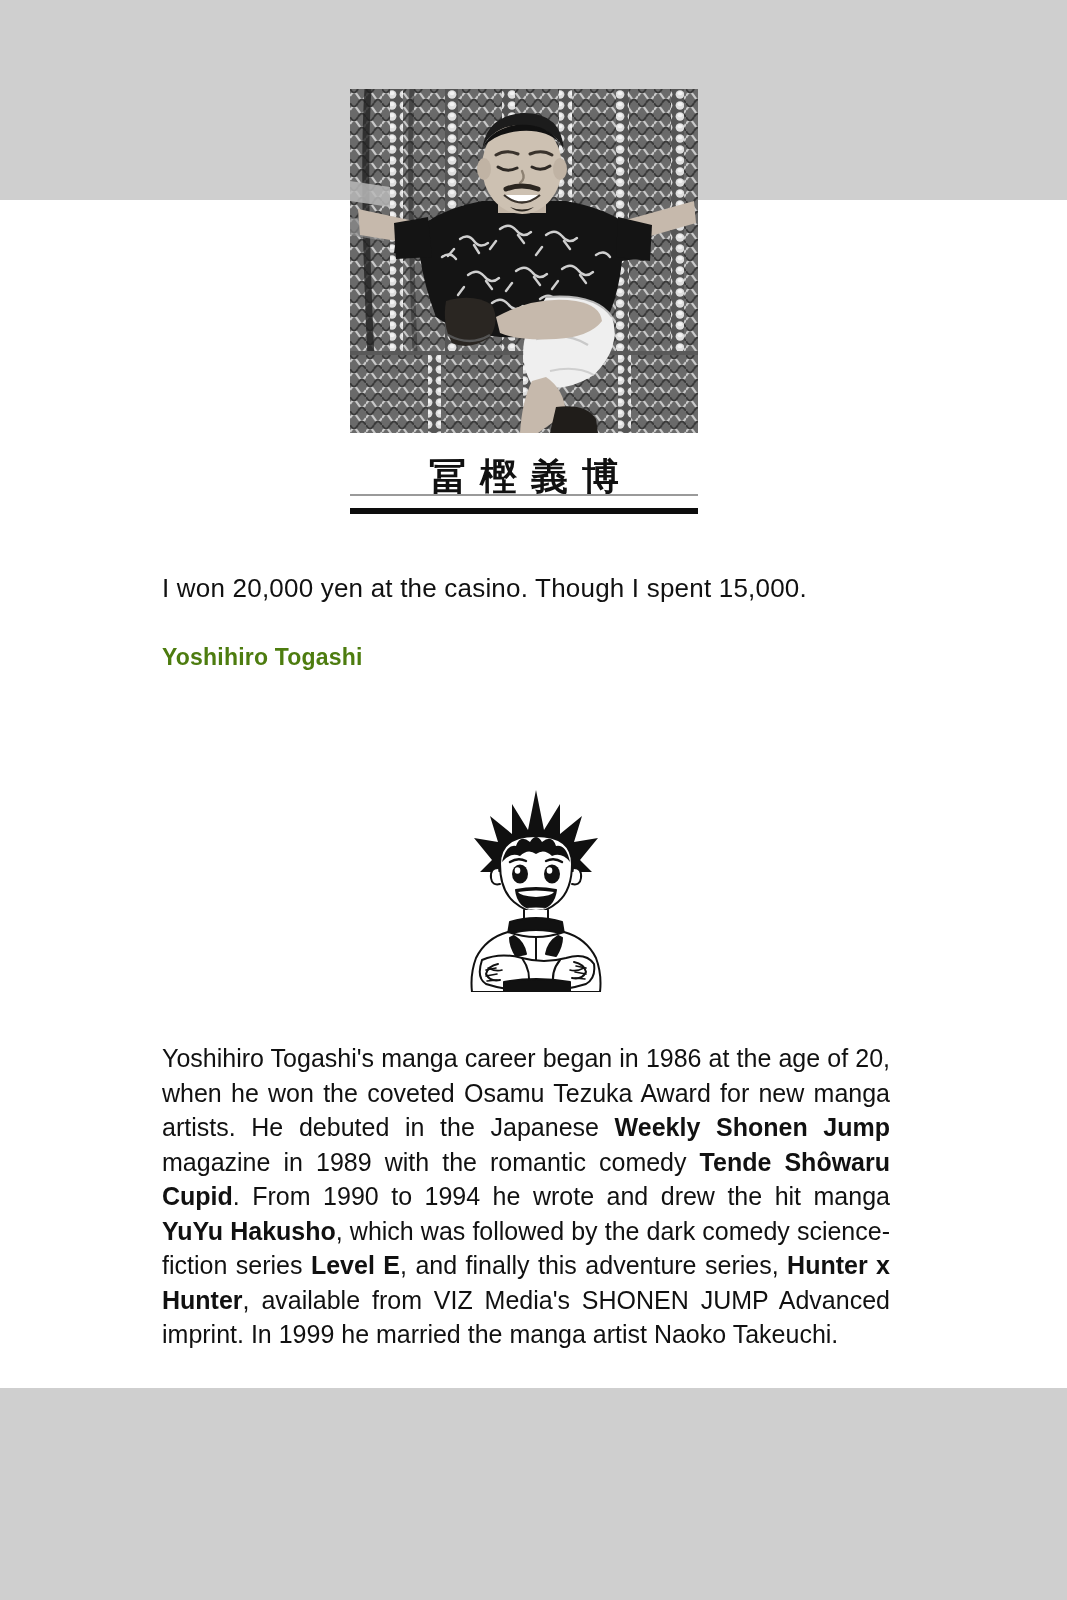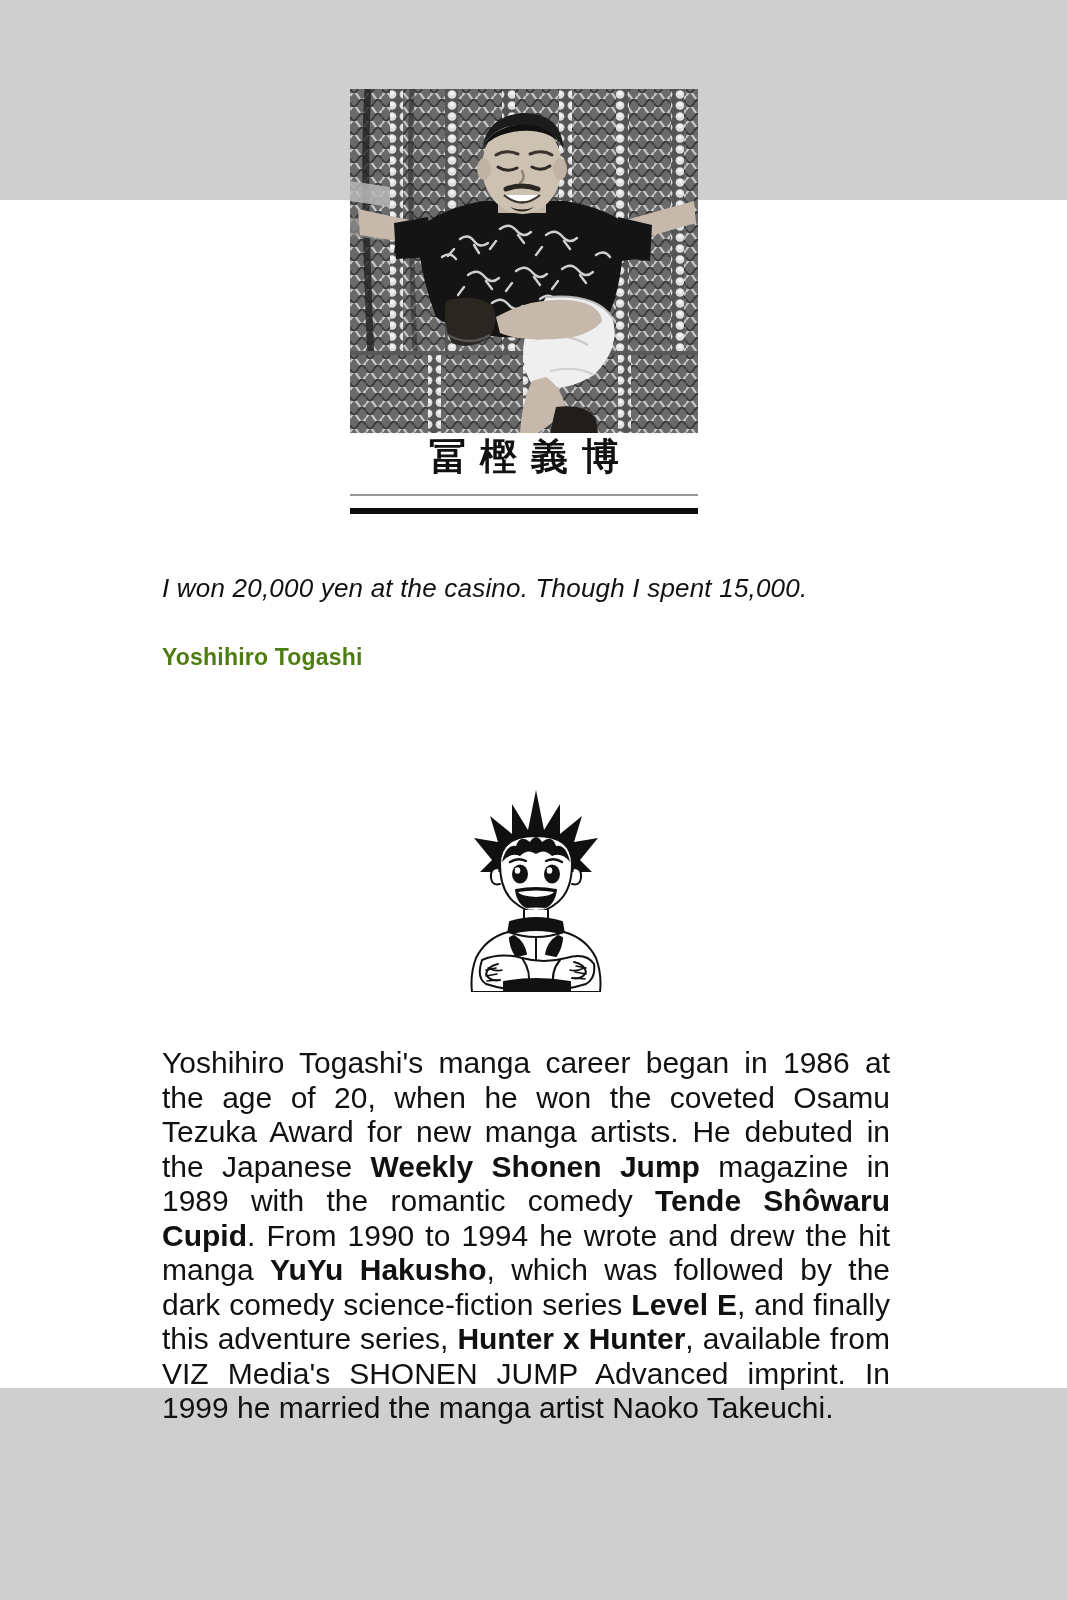--- a/index.html
+++ b/index.html
@@ -43,21 +43,21 @@
     height: 344px;
     overflow: hidden;
     background: #6e6e6e;
   }
   .photo-svg { display: block; width: 348px; height: 344px; }
 
   
   .jp-name {
     position: absolute;
     left: 350px;
-    top: 431px;
+    top: 451px;
     width: 348px;
     text-align: center;
     font-family: "DejaVu Sans", sans-serif;
     font-size: 37px;
     font-weight: 700;
     letter-spacing: 14px;
     text-indent: 14px;
     color: #111111;
     line-height: 52px;
     white-space: nowrap;
@@ -84,21 +84,20 @@
     position: absolute;
     left: 162px;
     top: 573px;
     width: 760px;
     font-family: "Liberation Sans Narrow", "Liberation Sans", sans-serif;
     font-size: 26px;
     font-stretch: condensed;
     color: #111111;
     letter-spacing: 0.2px;
     white-space: nowrap;
-    font-style: italic;
   }
   .byline {
     position: absolute;
     left: 162px;
     top: 644px;
     width: 600px;
     font-family: "Liberation Sans Narrow", "Liberation Sans", sans-serif;
     font-size: 23px;
     font-weight: 700;
     color: #4d7c0f;
@@ -116,21 +115,21 @@
   }
   .character svg { display: block; width: 176px; height: 206px; }
 
   
   .bio {
     position: absolute;
     left: 162px;
     top: 1016px;
     width: 728px;
     font-family: "Liberation Sans", sans-serif;
-    font-size: 30px;
+    font-size: 25px;
     line-height: 34.5px;
     text-align: justify;
     color: #111111;
     hyphens: none;
   }
   .bio b { font-weight: 700; }
 </style>
 </head>
 <body>
 

